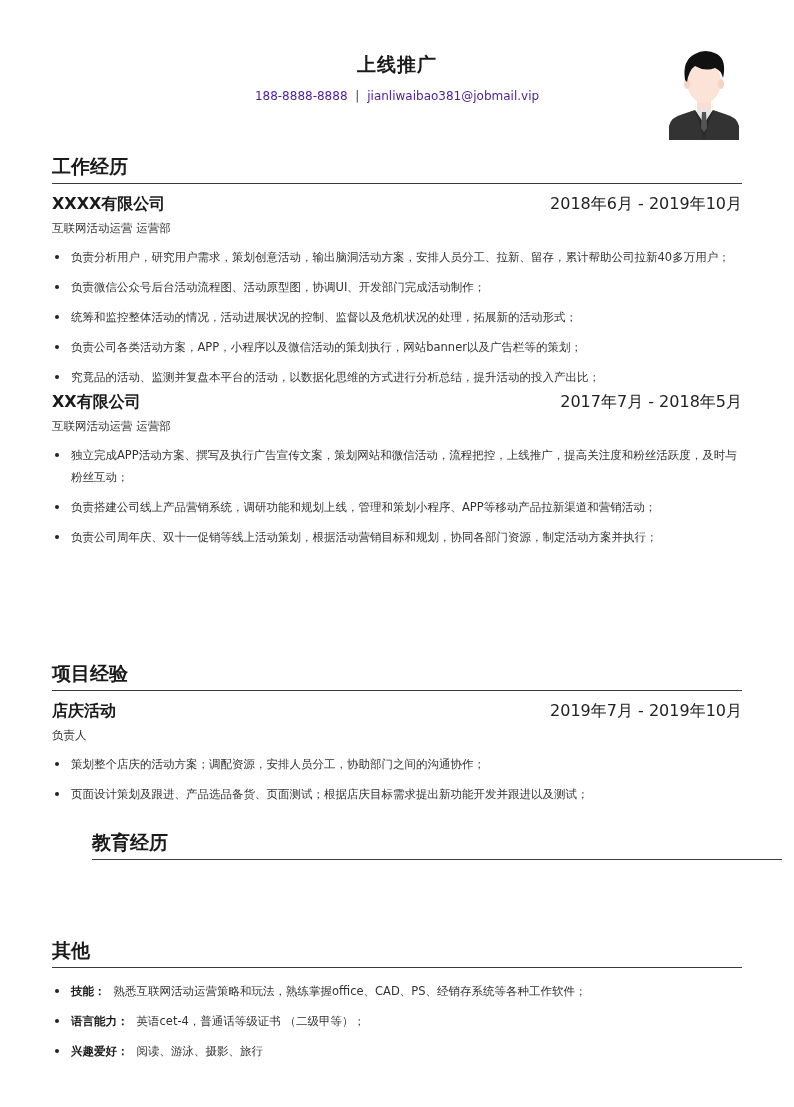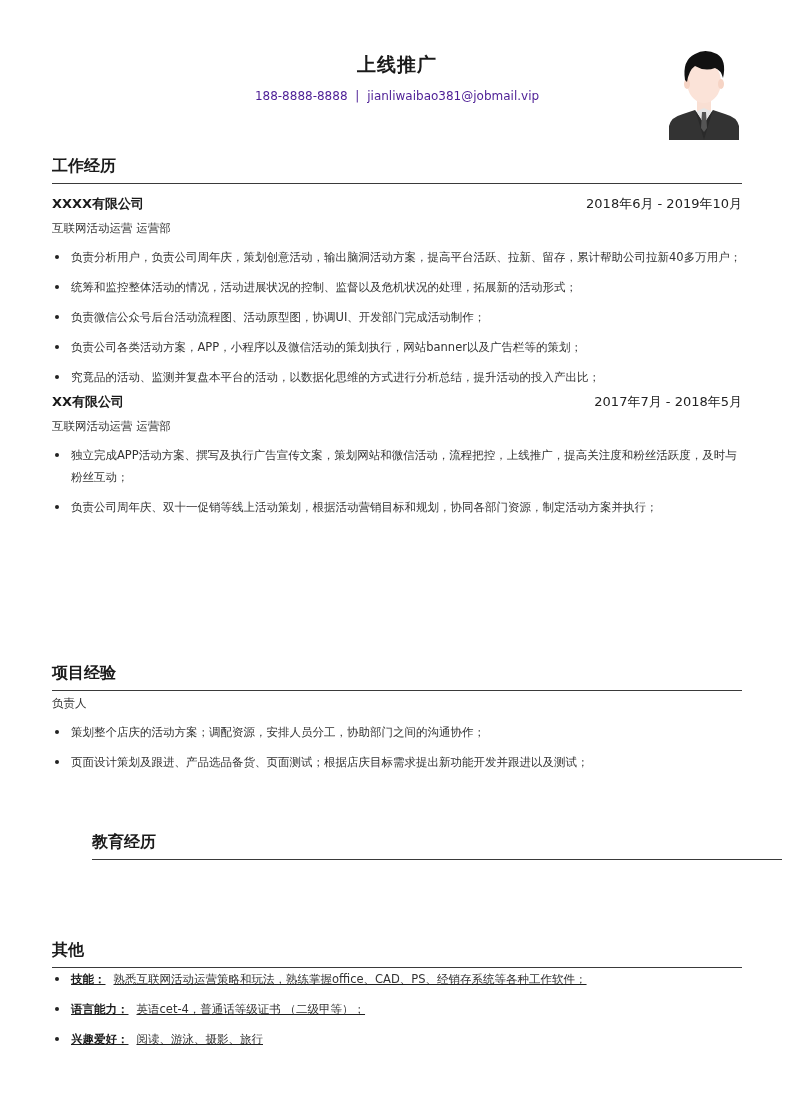--- a/index.html
+++ b/index.html
@@ -20,28 +20,28 @@
   .contact {
     position: absolute; top: 89px; left: 0; width: 690px; text-align: center;
     font-size: 12px; color: #4c1d95;
   }
   .avatar {
     position: absolute; left: 617px; top: 48px; width: 70px; height: 92px;
   }
 
   .section { position: absolute; left: 0; width: 690px; }
   .section-title {
-    font-size: 16px; font-weight: bold; color: #1a1a1a;
+    font-size: 19px; font-weight: bold; color: #1a1a1a;
     height: 26px; line-height: 18px;
   }
   .section-rule { height: 1px; background: #3a3a3a; width: 690px; }
 
   .entry-head {
     display: flex; justify-content: space-between; align-items: center;
-    font-size: 13px; height: 24px; margin-top: 8px;
+    font-size: 16px; height: 24px; margin-top: 8px;
   }
   .entry-org { font-weight: bold; color: #1a1a1a; }
   .entry-date { color: #222; }
   .entry-sub { font-size: 11.5px; color: #333; height: 24px; line-height: 24px; }
 
   ul.bullets { list-style: none; margin-top: 6px; }
   ul.bullets li {
     position: relative; padding-left: 19px; font-size: 11.5px; color: #333;
     line-height: 22px; margin-bottom: 8px;
   }
@@ -91,61 +91,66 @@
     <div class="section-title">工作经历</div>
     <div class="section-rule"></div>
 
     <div>
       <div class="entry-head" style="margin-top:8px;">
         <span class="entry-org">XXXX有限公司</span>
         <span class="entry-date">2018年6月 - 2019年10月</span>
       </div>
       <div class="entry-sub">互联网活动运营 运营部</div>
       <ul class="bullets">
-        <li>负责分析用户，负责公司周年庆，策划创意活动，输出脑洞活动方案，提高平台活跃、拉新、留存，累计帮助公司拉新40多万用户；</li>
+        <li>负责分析用户，研究用户需求，策划创意活动，输出脑洞活动方案，安排人员分工、拉新、留存，累计帮助公司拉新40多万用户；</li>
+        <li>负责微信公众号后台活动流程图、活动原型图，协调UI、开发部门完成活动制作；</li>
         <li>统筹和监控整体活动的情况，活动进展状况的控制、监督以及危机状况的处理，拓展新的活动形式；</li>
-        <li>负责微信公众号后台活动流程图、活动原型图，协调UI、开发部门完成活动制作；</li>
         <li>负责公司各类活动方案，APP，小程序以及微信活动的策划执行，网站banner以及广告栏等的策划；</li>
         <li>究竟品的活动、监测并复盘本平台的活动，以数据化思维的方式进行分析总结，提升活动的投入产出比；</li>
       </ul>
     </div>
 
     <div>
       <div class="entry-head" style="margin-top:-6px;gap:31px;">
         <span class="entry-org">XX有限公司</span>
         <span class="entry-date">2017年7月 - 2018年5月</span>
       </div>
       <div class="entry-sub">互联网活动运营 运营部</div>
       <ul class="bullets">
         <li>独立完成APP活动方案、撰写及执行广告宣传文案，策划网站和微信活动，流程把控，上线推广，提高关注度和粉丝活跃度，及时与粉丝互动；</li>
+        <li>负责搭建公司线上产品营销系统，调研功能和规划上线，管理和策划小程序、APP等移动产品拉新渠道和营销活动；</li>
         <li>负责公司周年庆、双十一促销等线上活动策划，根据活动营销目标和规划，协同各部门资源，制定活动方案并执行；</li>
       </ul>
     </div>
   </div>
 
   <div class="section" style="top:664px;">
     <div class="section-title">项目经验</div>
     <div class="section-rule"></div>
     <div>
+      <div class="entry-head">
+        <span class="entry-org">店庆活动</span>
+        <span class="entry-date">2019年7月 - 2019年10月</span>
+      </div>
       <div class="entry-sub">负责人</div>
       <ul class="bullets">
         <li>策划整个店庆的活动方案；调配资源，安排人员分工，协助部门之间的沟通协作；</li>
         <li>页面设计策划及跟进、产品选品备货、页面测试；根据店庆目标需求提出新功能开发并跟进以及测试；</li>
       </ul>
     </div>
   </div>
 
   <div class="section" style="top:833px;margin-left:40px;">
     <div class="section-title">教育经历</div>
     <div class="section-rule"></div>
   </div>
 
   <div class="section" style="top:941px;">
     <div class="section-title">其他</div>
     <div class="section-rule"></div>
-    <ul class="bullets" style="margin-top:0;text-decoration:underline;">
+    <ul class="bullets" style="margin-top:12px;">
       <li><span class="label-bold">技能：</span><span>熟悉互联网活动运营策略和玩法，熟练掌握office、CAD、PS、经销存系统等各种工作软件；</span></li>
       <li><span class="label-bold">语言能力：</span><span>英语cet-4，普通话等级证书 （二级甲等）；</span></li>
       <li><span class="label-bold">兴趣爱好：</span><span>阅读、游泳、摄影、旅行</span></li>
     </ul>
   </div>
 
 </div>
 
 </body></html>

